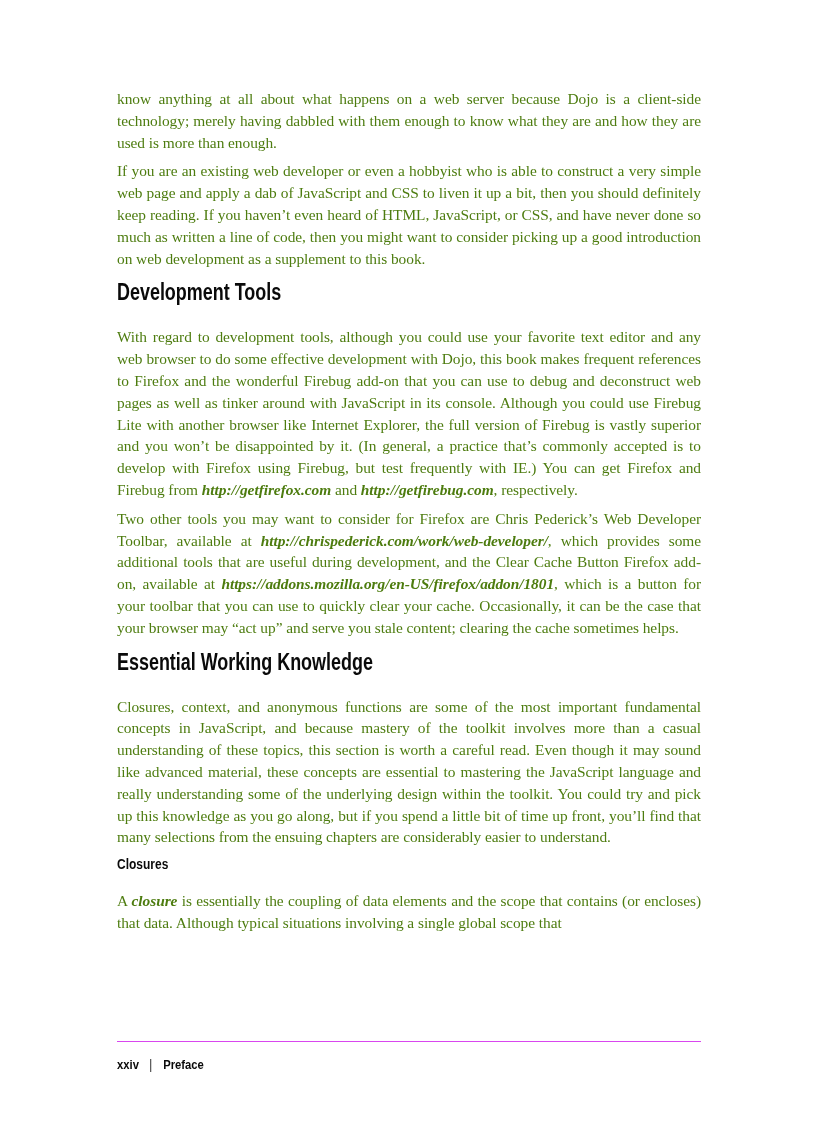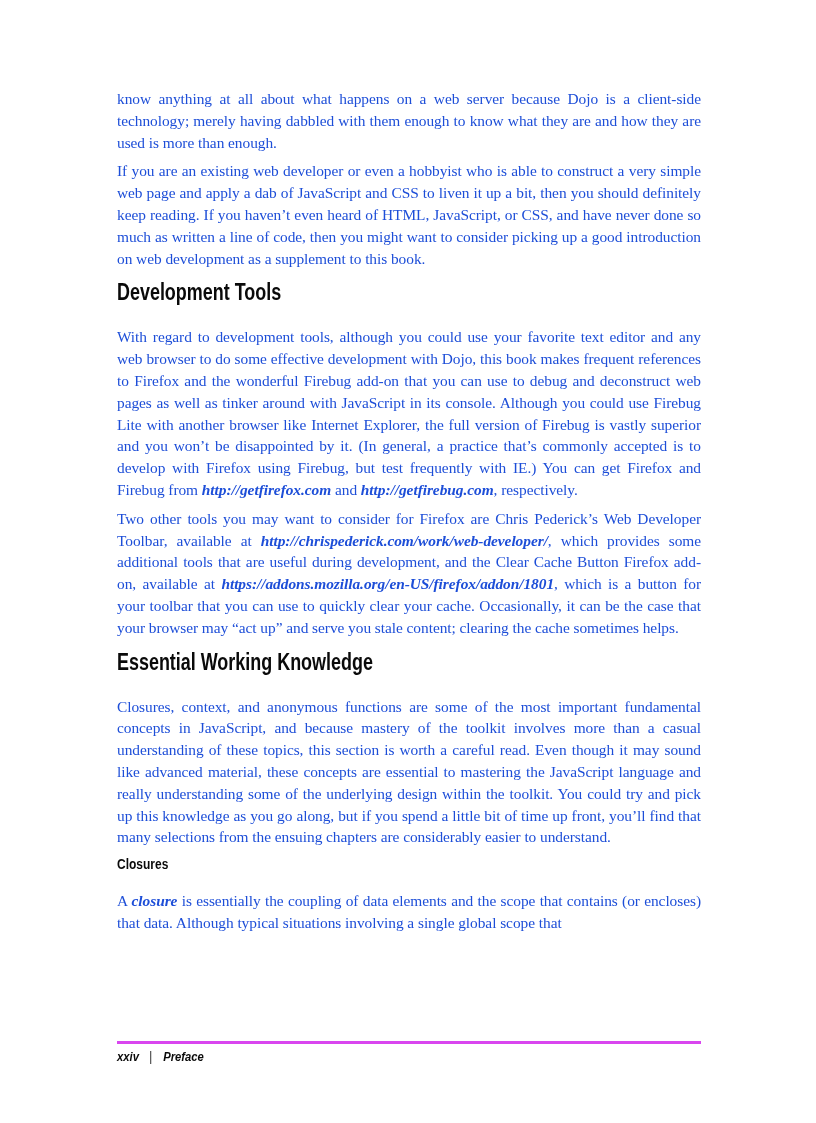--- a/index.html
+++ b/index.html
@@ -15,21 +15,21 @@
     position: absolute;
     left: 117px;
     top: 88px;
     width: 584px;
   }
   p.body-para {
     font-family: "Liberation Serif", serif;
     font-size: 15.4px;
     line-height: 21.8px;
     letter-spacing: -0.05px;
-    color: #1d4ed8;
+    color: #4d7c0f;
     text-align: justify;
     margin: 0 0 7px 0;
   }
   p.body-para i.url-text, p.body-para i.term {
     font-style: italic;
     font-weight: bold;
   }
   h1.section-heading {
     font-family: "Liberation Sans", sans-serif;
     font-weight: 700;
@@ -50,23 +50,22 @@
     margin: 6px 0 17px 0;
     transform: scaleX(0.8);
     transform-origin: left center;
     white-space: nowrap;
   }
   .footer {
     position: absolute;
     left: 117px;
     top: 1041px;
     width: 584px;
-    border-top: 3px solid #d946ef;
-    padding-top: 6px;
-    font-style: italic;
+    border-top: 1px solid #d946ef;
+    padding-top: 16px;
   }
   .footer-inner {
     display: flex;
     align-items: center;
     gap: 13px;
     transform: scaleX(0.9);
     transform-origin: left center;
     font-family: "Liberation Sans", sans-serif;
     font-weight: 700;
     font-size: 12.5px;

